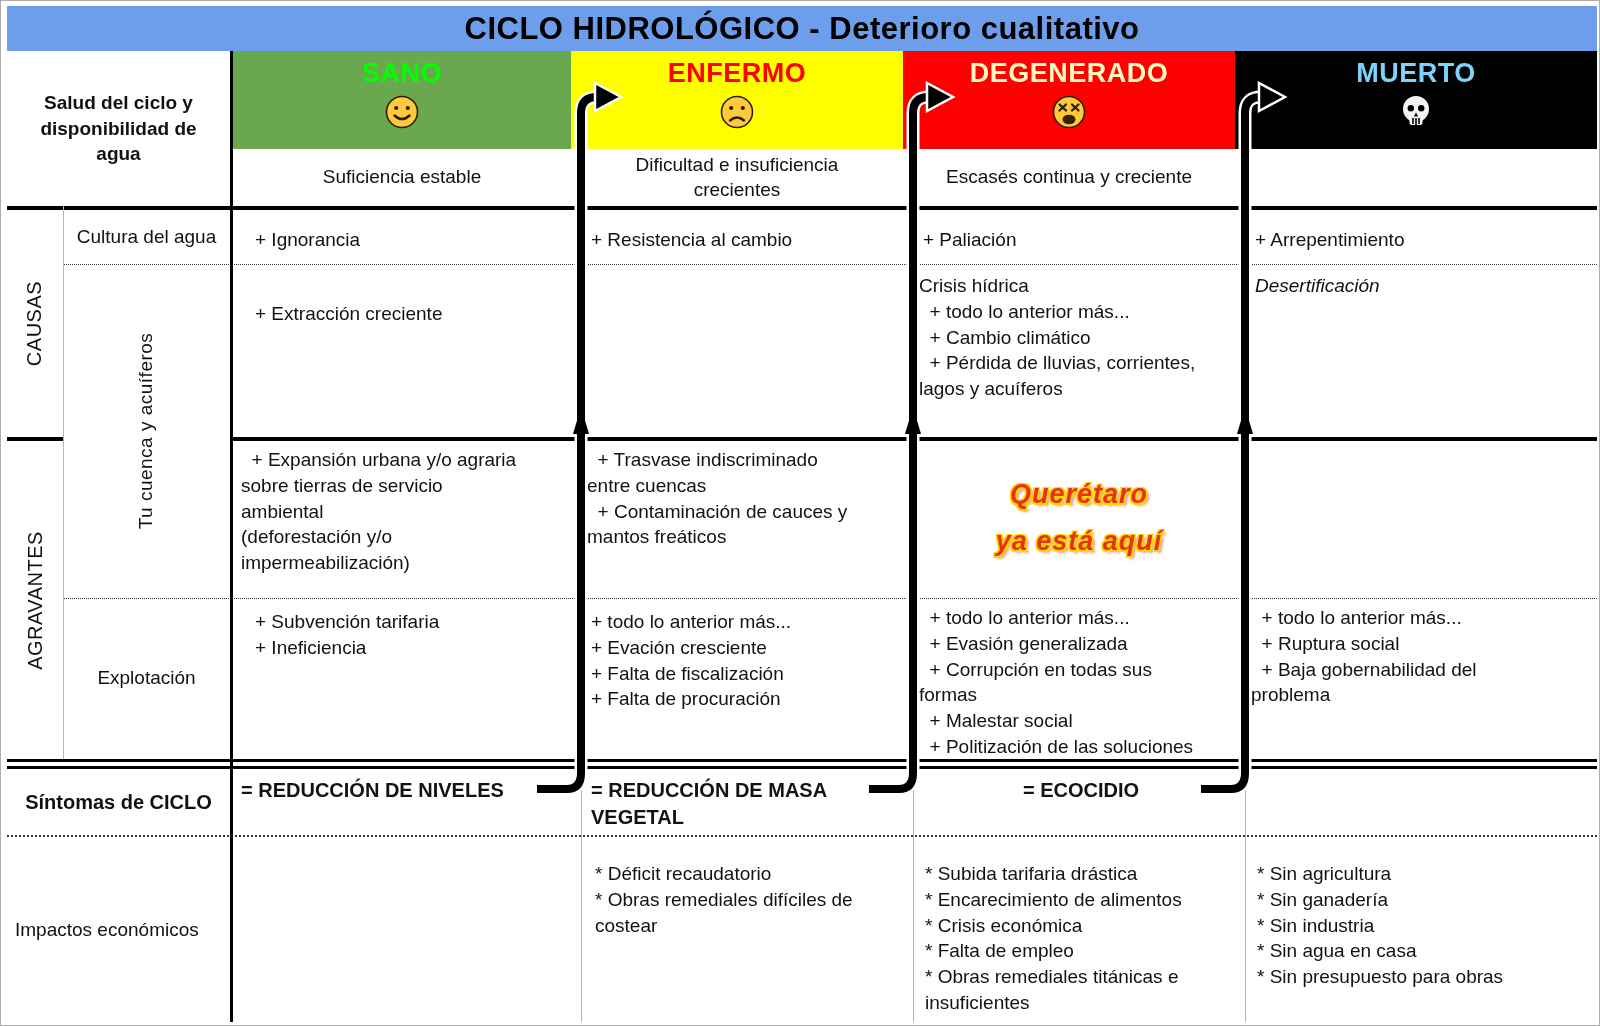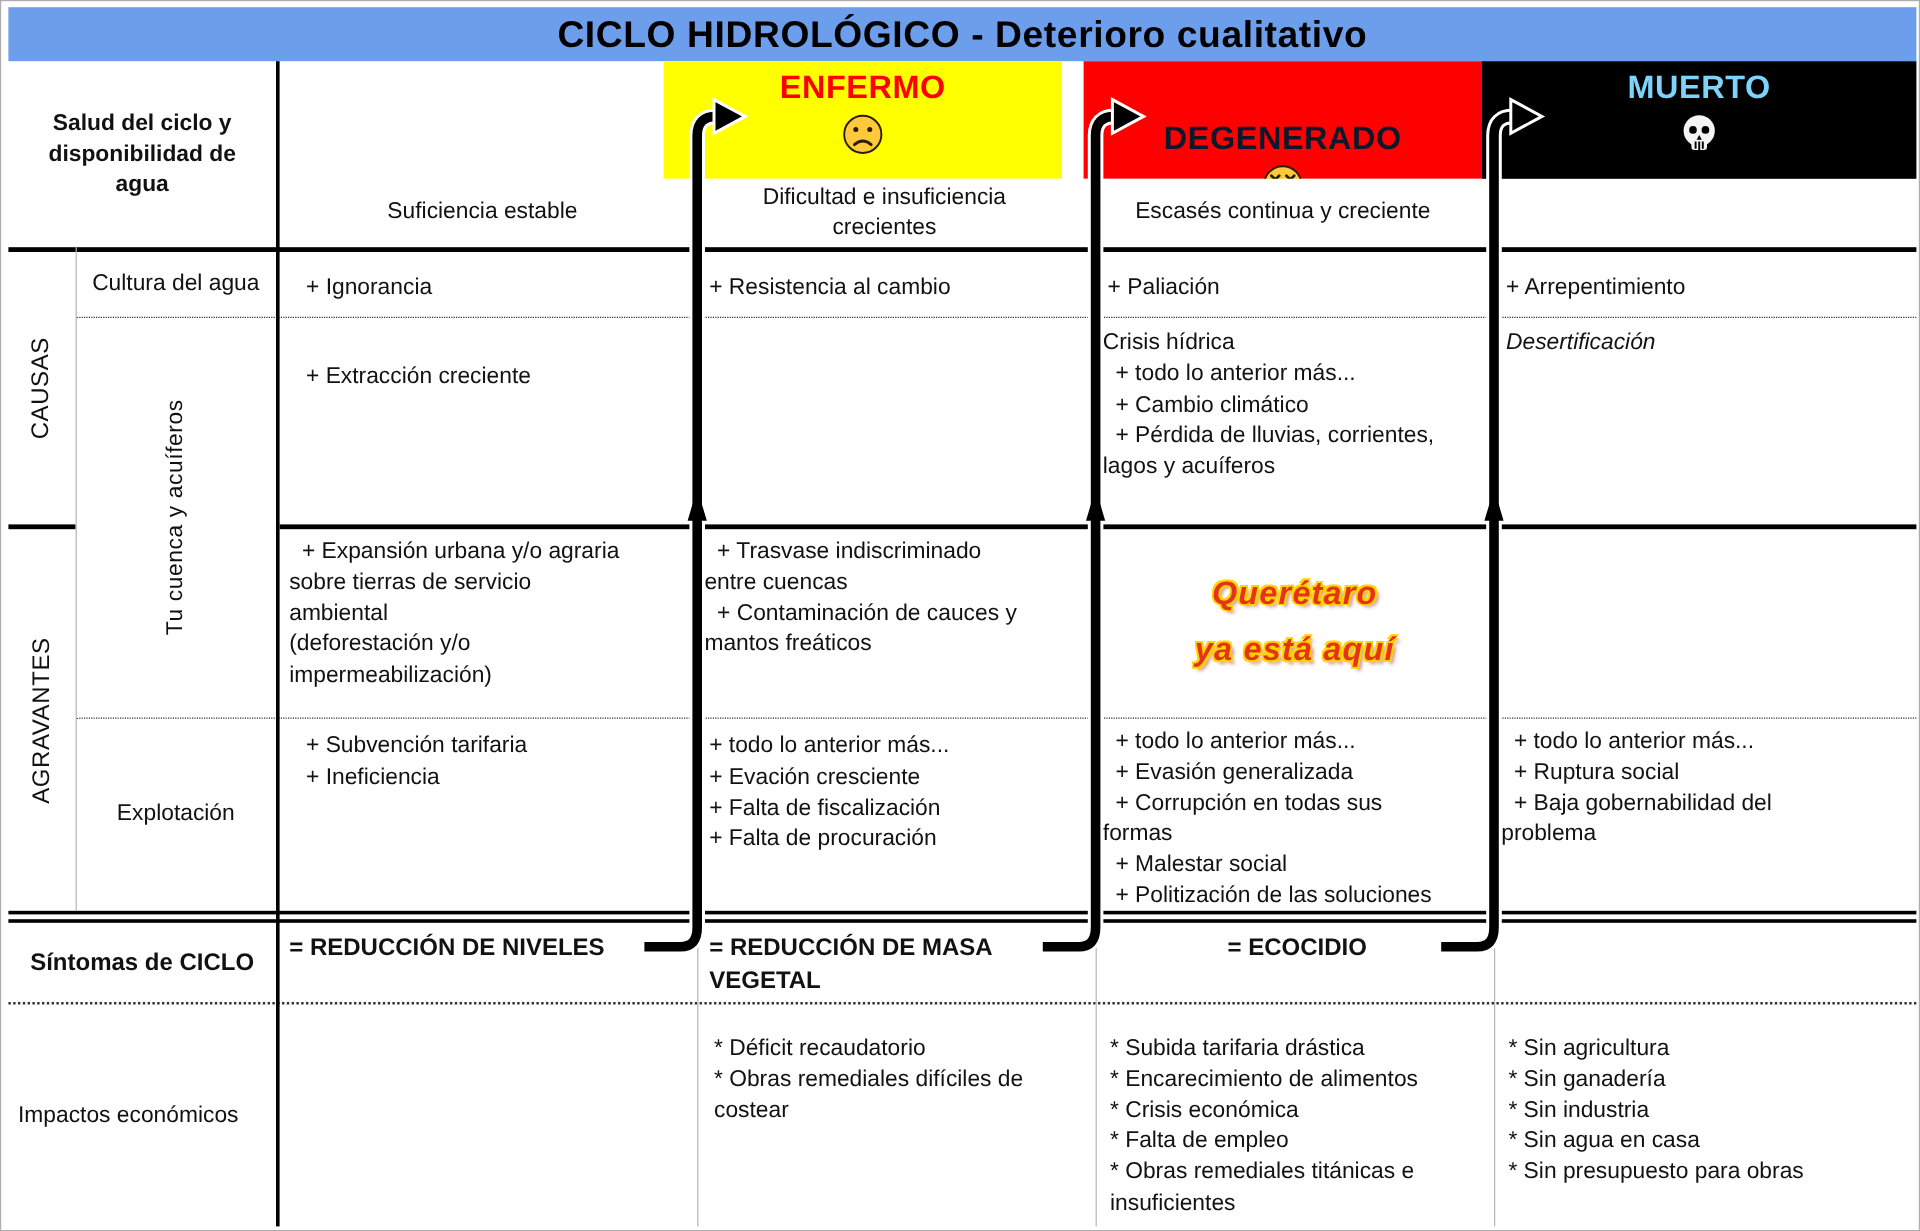--- a/index.html
+++ b/index.html
@@ -35,35 +35,46 @@
 </style>
 </head>
 <body>
 
 <div class="screen">
 
   <div class="abs titlebar" style="background-color: rgb(109, 158, 235); color: #000000;">
     <span>CICLO HIDROLÓGICO - Deterioro cualitativo</span>
   </div>
 
-
-  <div class="abs colhead" style="left: 552px; width: 332px; background-color: rgb(255, 255, 0);">
+  <div class="abs colhead" style="left: 232px; width: 338px; background-color: rgb(106, 168, 79);">
+    <div class="hlabel" style="color: rgb(0, 255, 0);">SANO</div>
+    <div class="hicon">
+      <svg width="38" height="38" viewBox="0 0 38 38">
+        <circle cx="19" cy="19" r="15.5" fill="#FFC93C" stroke="#2b1d00" stroke-width="1.6"></circle>
+        <circle cx="13.2" cy="15" r="2.1" fill="#2b1d00"></circle>
+        <circle cx="24.8" cy="15" r="2.1" fill="#2b1d00"></circle>
+        <path d="M11.5 22.5 Q19 29.5 26.5 22.5" fill="none" stroke="#2b1d00" stroke-width="2.4" stroke-linecap="round"></path>
+      </svg>
+    </div>
+  </div>
+
+  <div class="abs colhead" style="left: 570px; width: 332px; background-color: rgb(255, 255, 0);">
     <div class="hlabel" style="color: rgb(255, 0, 0);">ENFERMO</div>
     <div class="hicon">
       <svg width="38" height="38" viewBox="0 0 38 38">
         <circle cx="19" cy="19" r="15.5" fill="#FFC93C" stroke="#2b1d00" stroke-width="1.6"></circle>
         <circle cx="13.2" cy="15" r="2.1" fill="#2b1d00"></circle>
         <circle cx="24.8" cy="15" r="2.1" fill="#2b1d00"></circle>
         <path d="M12 27.5 Q19 21.5 26 27.5" fill="none" stroke="#2b1d00" stroke-width="2.4" stroke-linecap="round"></path>
       </svg>
     </div>
   </div>
 
   <div class="abs colhead" style="left: 902px; width: 332px; background-color: rgb(255, 0, 0);">
-    <div class="hlabel" style="color: #0f172a; margin-top: 42px;">DEGENERADO</div>
+    <div class="hlabel" style="color: #fef9c3;">DEGENERADO</div>
     <div class="hicon">
       <svg width="38" height="38" viewBox="0 0 38 38">
         <circle cx="19" cy="19" r="15.5" fill="#FFC93C" stroke="#2b1d00" stroke-width="1.6"></circle>
         <path d="M9.5 11.5 L16 17.5 M16 11.5 L9.5 17.5" stroke="#2b1d00" stroke-width="2.3" stroke-linecap="round"></path>
         <path d="M22 11.5 L28.5 17.5 M28.5 11.5 L22 17.5" stroke="#2b1d00" stroke-width="2.3" stroke-linecap="round"></path>
         <ellipse cx="19" cy="26.5" rx="6.5" ry="4.8" fill="#3a2200"></ellipse>
       </svg>
     </div>
   </div>
 

